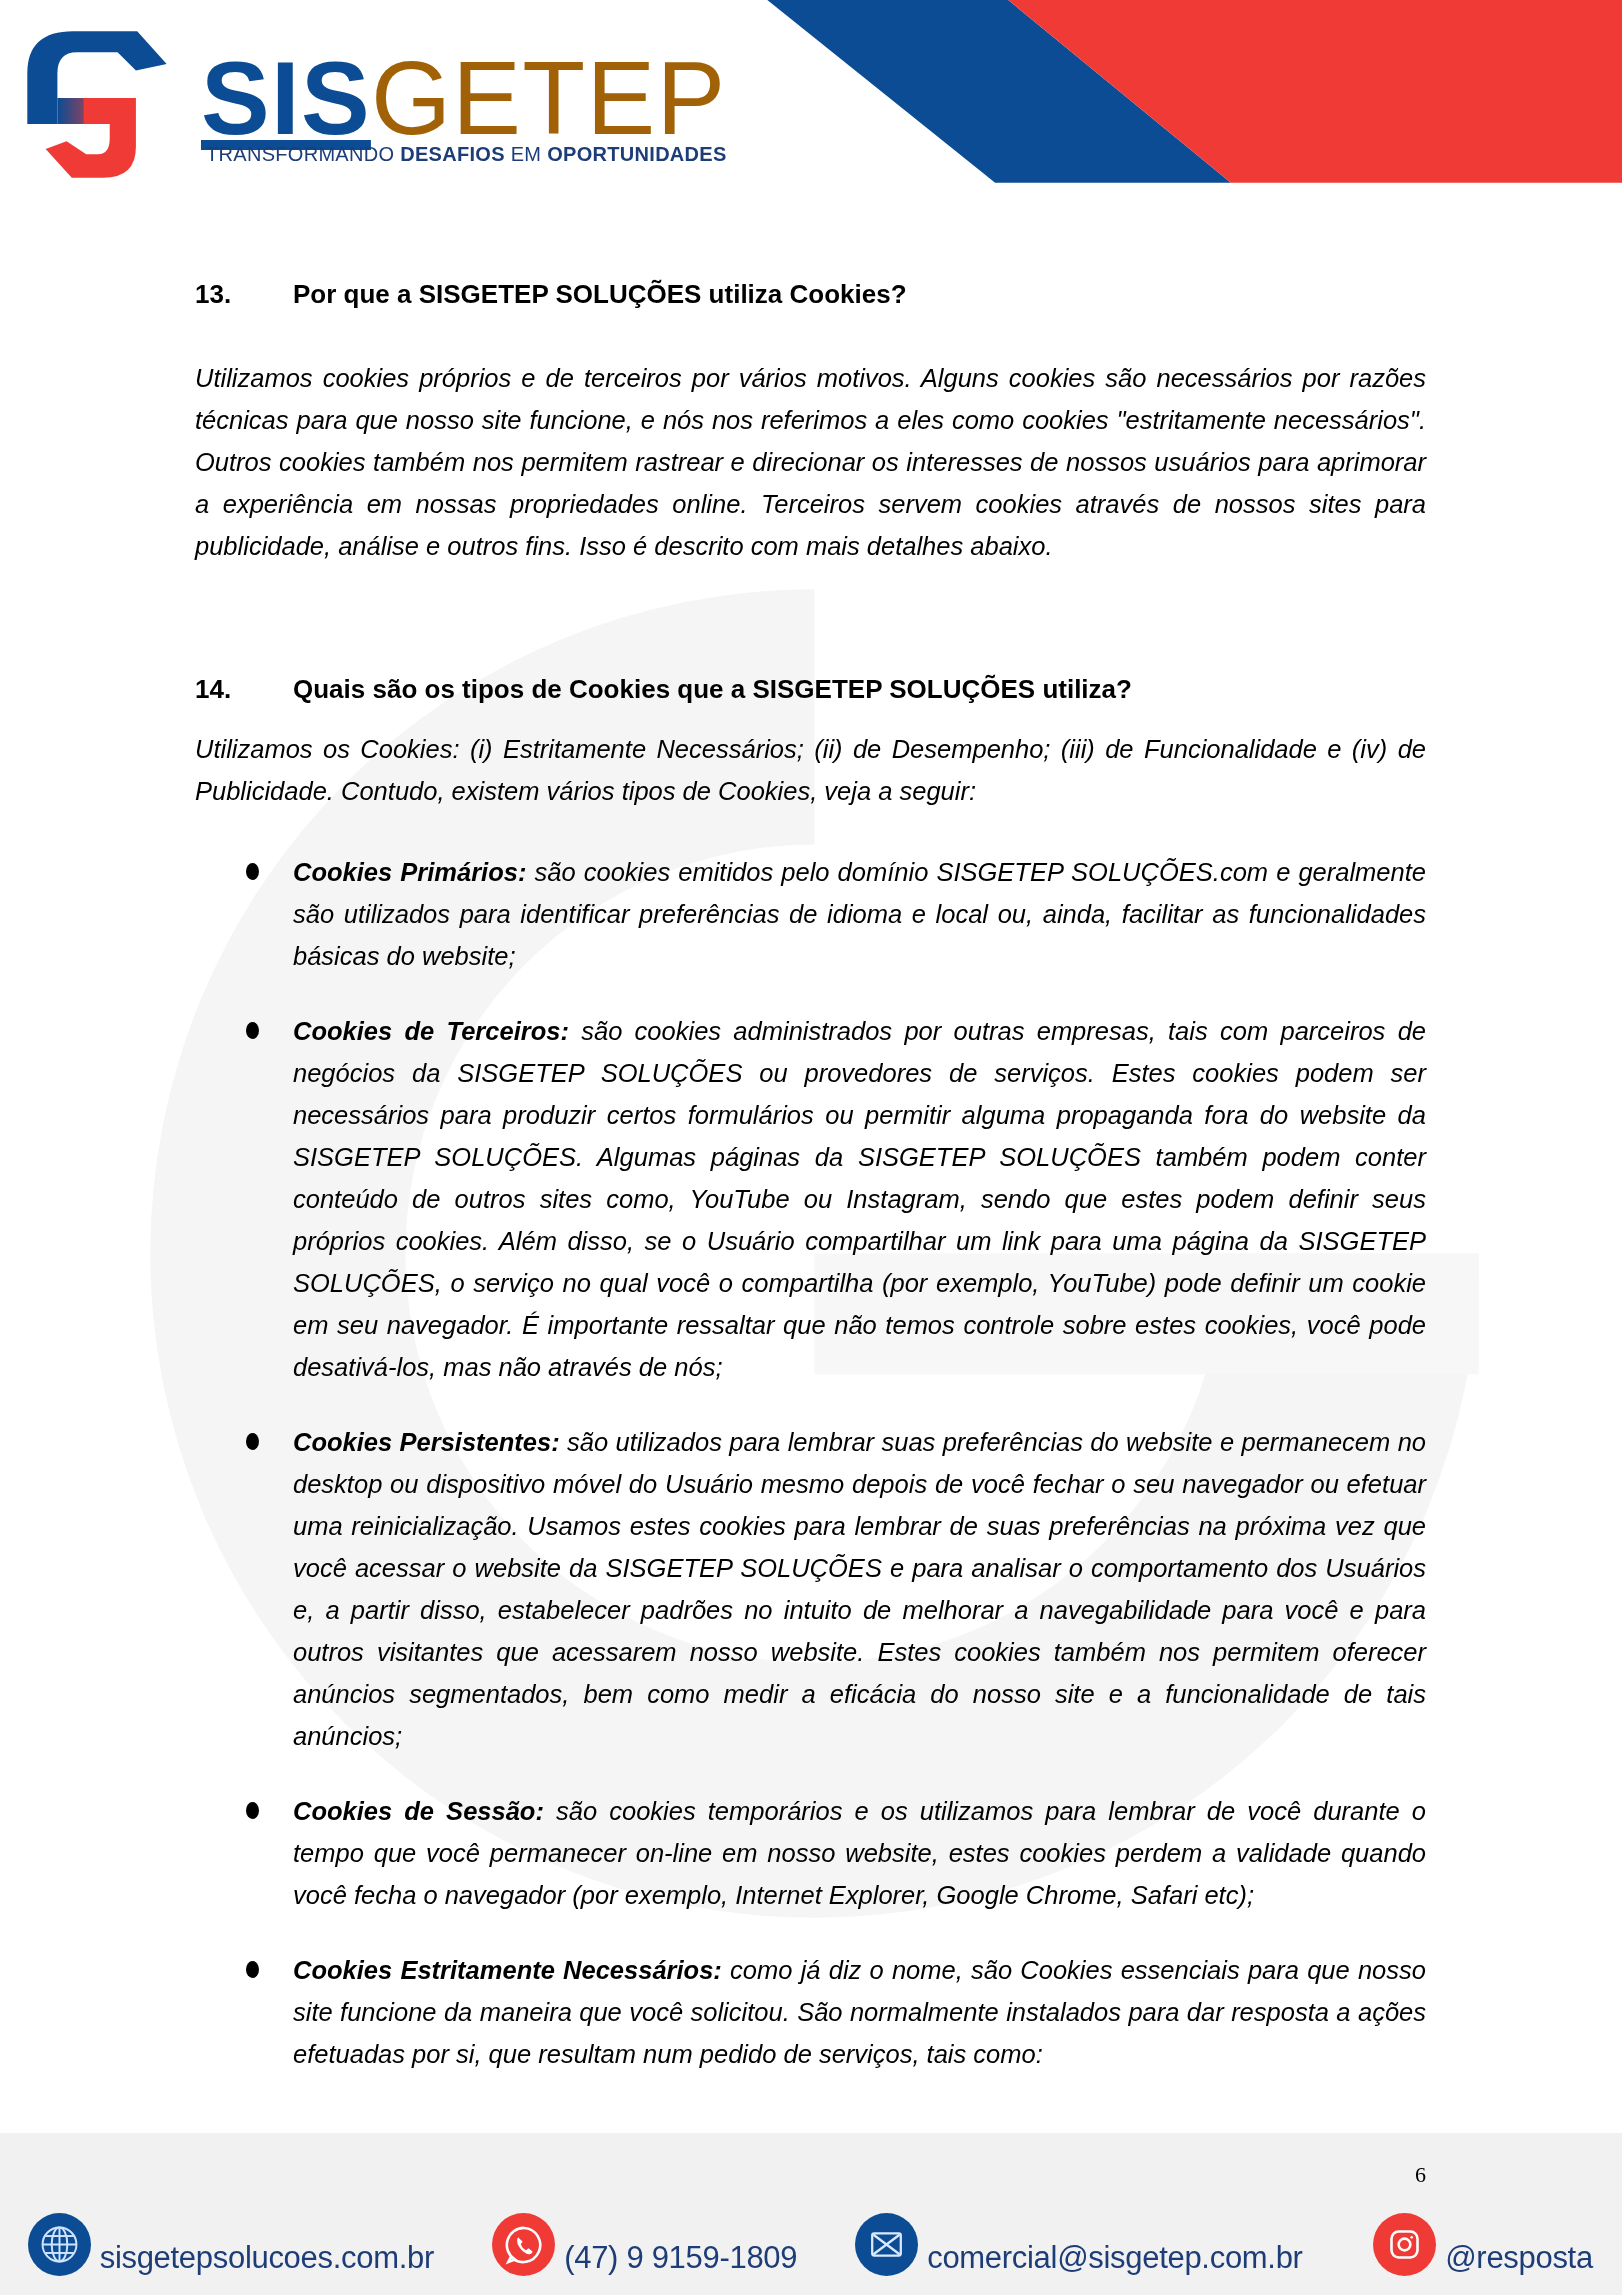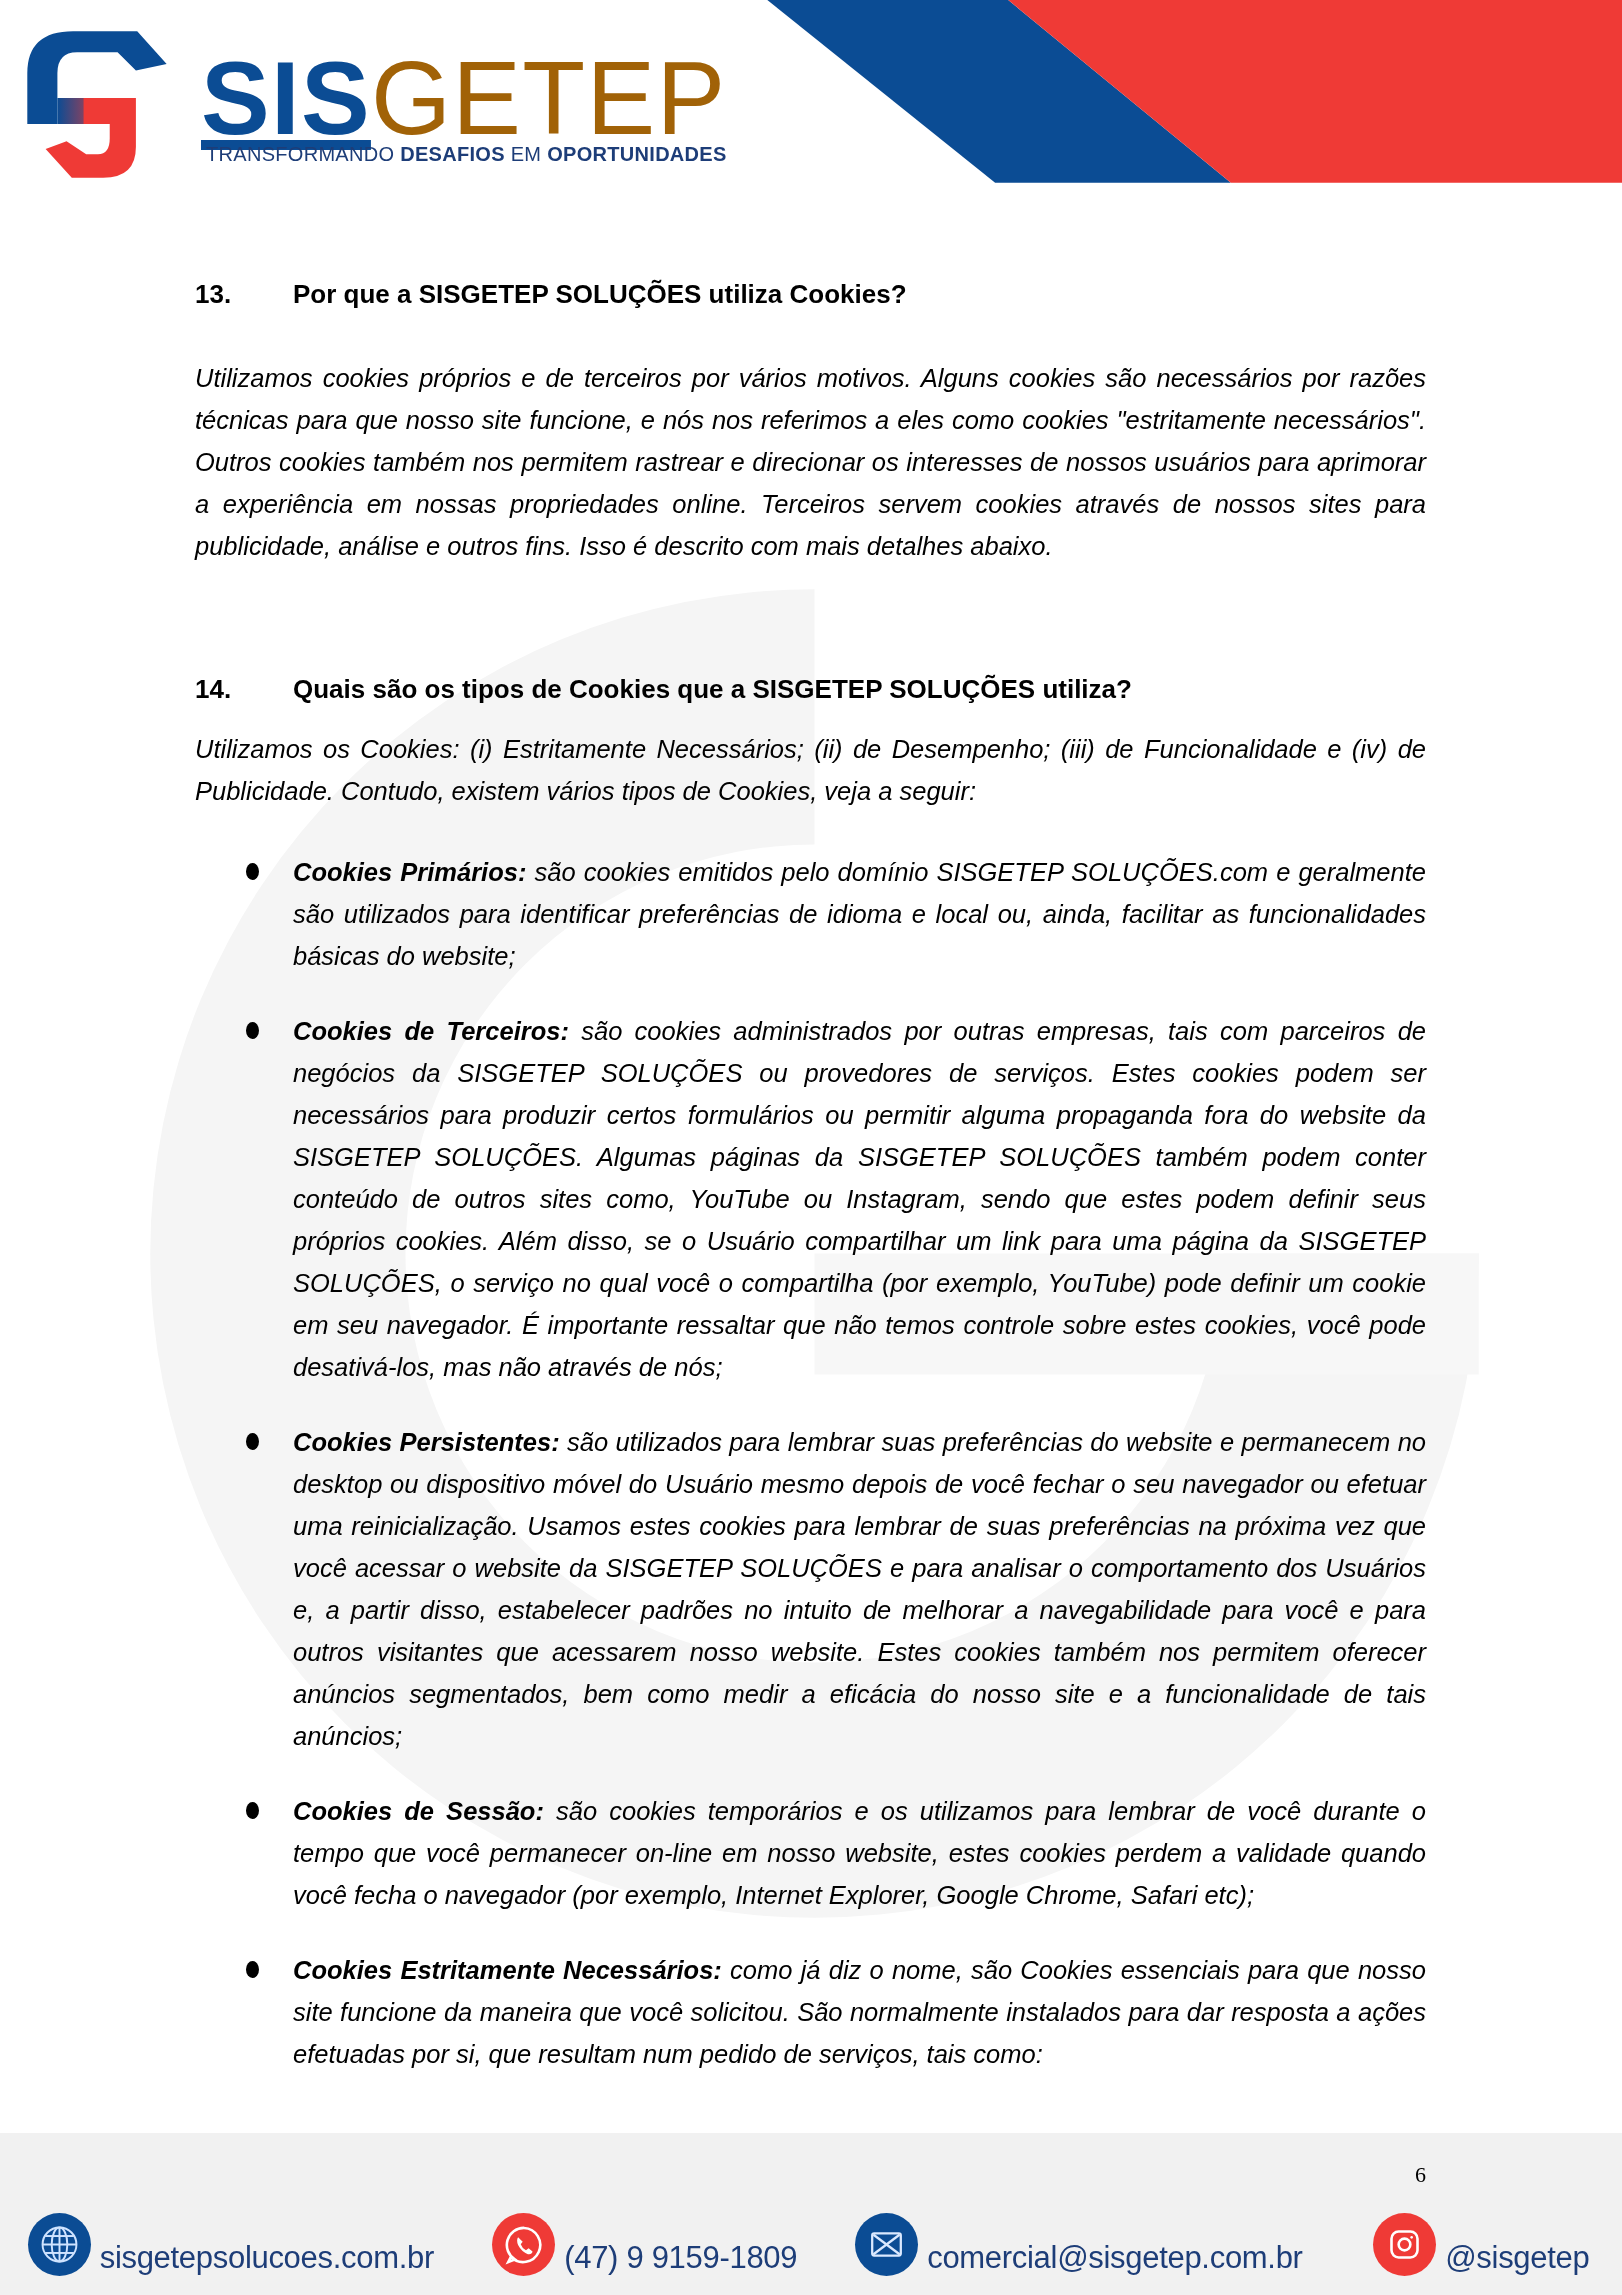--- a/index.html
+++ b/index.html
@@ -164,16 +164,16 @@
   </div>
 
   <div class="contact c-insta">
     <span class="icon red">
       <svg width="39" height="39" viewBox="0 0 60 60" fill="none" stroke="#fff" stroke-width="4">
         <rect x="10" y="10" width="40" height="40" rx="11"></rect>
         <circle cx="30" cy="30" r="9"></circle>
         <circle cx="41" cy="19" r="2" fill="#fff" stroke="none"></circle>
       </svg>
     </span>
-    <span class="label">@sisgetep</span>
+    <span class="label">@resposta</span>
   </div>
 </div>
 
 
 </body></html>

